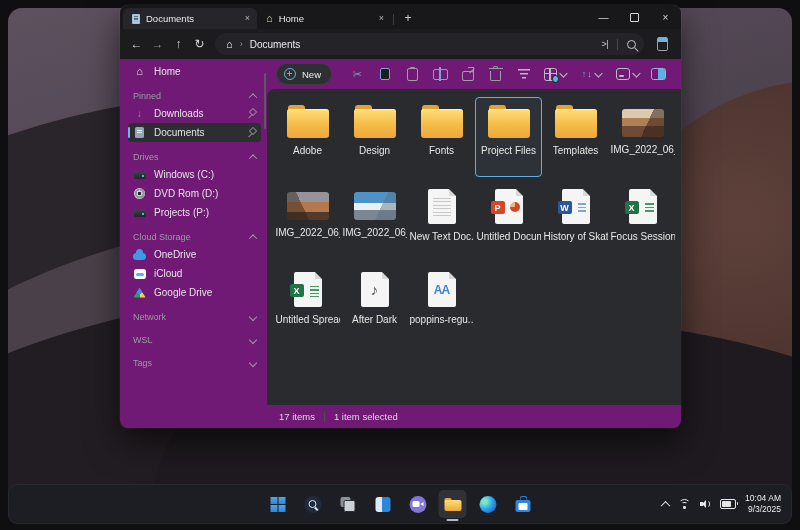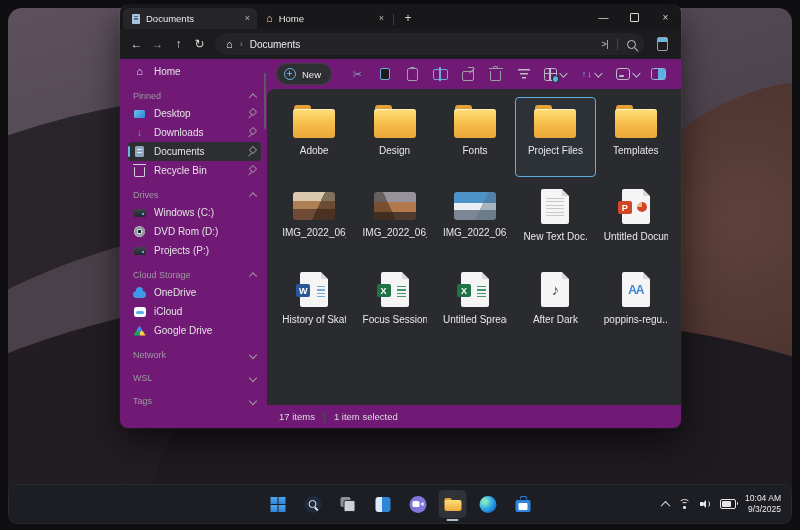--- a/index.html
+++ b/index.html
@@ -116,21 +116,21 @@
   .ic-sort{display:flex;gap:1px;font-size:9px;line-height:1;}
   .ic-sort .a1{color:#5fb0e2;} .ic-sort .a2{color:#b9bcc2;}
   .ic-view{width:12px;height:10px;border:1.2px solid #b9bcc2;border-radius:3px;position:relative;}
   .ic-view::after{content:"";position:absolute;left:2.5px;bottom:2px;width:5px;height:2.5px;border-radius:2px;background:#b9bcc2;}
   .ic-panel{width:13px;height:10px;border:1.2px solid #8fb6d8;border-radius:2.5px;overflow:hidden;display:flex;}
   .ic-panel::after{content:"";margin-left:46%;width:54%;height:100%;background:#5fb0e2;}
   .tchev{width:4.5px;height:4.5px;border-right:1.2px solid #b9bcc2;border-bottom:1.2px solid #b9bcc2;transform:rotate(45deg) translateY(-1px);}
 
   
   .panel{flex:1;background:#2a2b2e;border-top-left-radius:8px;padding:8px 5px 0 7px;overflow:hidden;}
-  .grid{display:grid;grid-template-columns:repeat(5,1fr);row-gap:3px;}
+  .grid{display:grid;grid-template-columns:repeat(6,1fr);row-gap:3px;}
   .cell{height:80px;display:flex;flex-direction:column;align-items:center;padding-top:7px;border:1px solid transparent;border-radius:4px;box-sizing:border-box;}
   .cell.selected{border-color:#5fb0e2;background:rgba(95,176,226,.06);}
   .flabel{margin-top:7px;font-size:10px;color:#e8e8e8;max-width:64px;white-space:nowrap;overflow:hidden;text-align:center;}
   .folder{position:relative;width:42px;height:33px;}
   .folder::before{content:"";position:absolute;top:0;left:1px;width:17px;height:9px;background:#e2a238;border-radius:3px 3px 0 0;}
   .folder::after{content:"";position:absolute;top:4px;left:0;right:0;bottom:0;background:linear-gradient(180deg,#ffdf78,#f4bb47 55%,#eda83a);border-radius:3px;box-shadow:inset 0 1px 0 rgba(255,255,255,.55);}
   .page{position:relative;width:28px;height:35px;background:#f5f5f5;border-radius:2px;margin-top:1px;}
   .page::before{content:"";position:absolute;top:0;right:0;border-style:solid;border-width:0 7px 7px 0;border-color:#2a2b2e #2a2b2e #d9d9d9 #d9d9d9;}
   .p-lines::after{content:"";position:absolute;left:5px;right:5px;top:9px;height:19px;background:repeating-linear-gradient(180deg,#c8c8c8 0 1px,transparent 1px 3.5px);}
   .badge{position:absolute;left:-4px;top:12px;width:14px;height:13px;border-radius:2px;color:#fff;font-size:9px;font-weight:bold;display:flex;align-items:center;justify-content:center;}
@@ -252,43 +252,29 @@
       <div class="snav">
         <span class="sicon si-home">⌂</span>
         <span>Home</span>
       </div>
 
       <div class="shead">
         <span>Pinned</span>
         <span class="chev up"></span>
       </div>
       <div class="snav">
-        <span class="sicon">
-            <span class="si-desktop"></span>
-          </span>
-        <span>Desktop</span>
-        <span class="pin"></span>
-      </div>
-      <div class="snav">
         <span class="sicon si-down">↓</span>
         <span>Downloads</span>
         <span class="pin"></span>
       </div>
       <div class="snav selected">
         <span class="sicon">
             <span class="si-doc"></span>
           </span>
         <span>Documents</span>
-        <span class="pin"></span>
-      </div>
-      <div class="snav">
-        <span class="sicon">
-            <span class="si-bin"></span>
-          </span>
-        <span>Recycle Bin</span>
         <span class="pin"></span>
       </div>
 
       <div class="shead">
         <span>Drives</span>
         <span class="chev up"></span>
       </div>
       <div class="snav">
         <span class="sicon">
             <span class="si-drive"></span>

